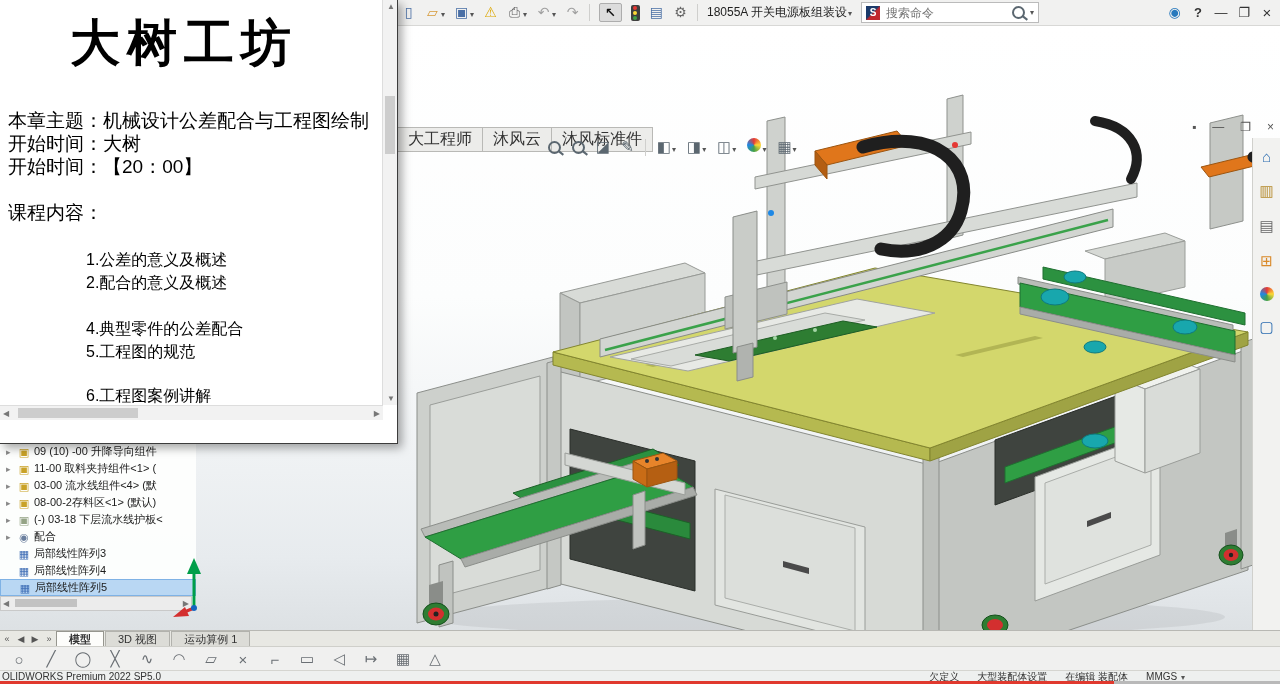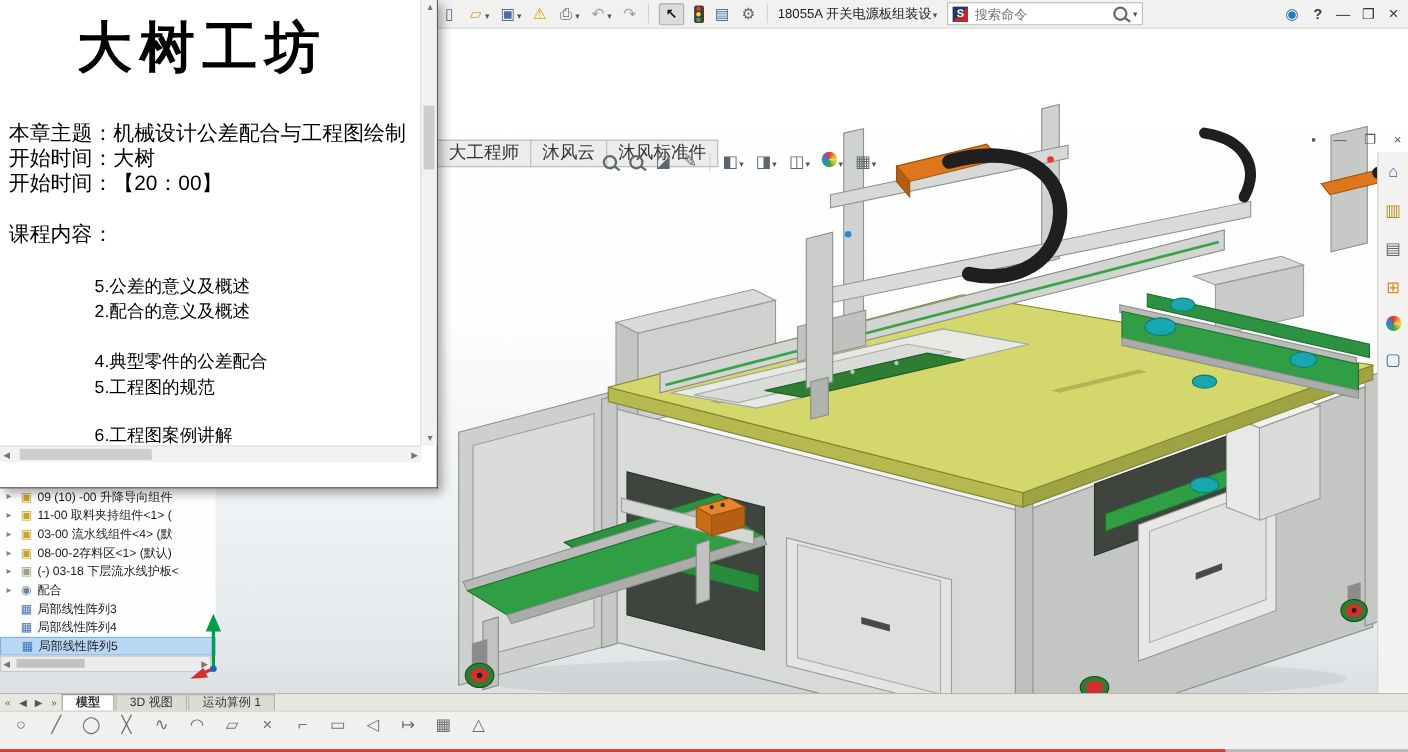--- a/index.html
+++ b/index.html
@@ -279,21 +279,21 @@
     <span class="tpi tp-blue">▢</span>
   </div>
 
   <div class="notepad">
     <div class="np-text">
       <div class="np-brand">大树工坊</div>
       <div class="np-line" style="top:108px">本章主题：机械设计公差配合与工程图绘制</div>
       <div class="np-line" style="top:131px">开始时间：大树</div>
       <div class="np-line" style="top:154px">开始时间：【20：00】</div>
       <div class="np-line" style="top:200px">课程内容：</div>
-      <div class="np-item" style="top:250px">5.公差的意义及概述</div>
+      <div class="np-item" style="top:250px">1.公差的意义及概述</div>
       <div class="np-item" style="top:273px">2.配合的意义及概述</div>
       <div class="np-item" style="top:319px">4.典型零件的公差配合</div>
       <div class="np-item" style="top:342px">5.工程图的规范</div>
       <div class="np-item" style="top:386px">6.工程图案例讲解</div>
     </div>
     <div class="np-vscroll">
       <span class="sbarrow" style="left:4px;top:2px">▲</span>
       <div class="np-thumb-v"></div>
       <span class="sbarrow" style="left:4px;bottom:2px">▼</span>
     </div>
@@ -385,18 +385,27 @@
     <span class="sk">▱</span>
     <span class="sk">×</span>
     <span class="sk">⌐</span>
     <span class="sk">▭</span>
     <span class="sk">◁</span>
     <span class="sk">↦</span>
     <span class="sk">▦</span>
     <span class="sk">△</span>
   </div>
 
+  <div class="statusbar">
+    <span class="sb-left">OLIDWORKS Premium 2022 SP5.0</span>
+    <span class="sb-right">
+      <span>欠定义</span>
+      <span>大型装配体设置</span>
+      <span>在编辑 装配体</span>
+      <span><span>MMGS</span> <span class="caret">▾</span></span>
+    </span>
+  </div>
 
   <div class="progress">
     <div class="progress-fill" style="width: 87%;"></div>
   </div>
 
 </div>
 
 </body></html>

